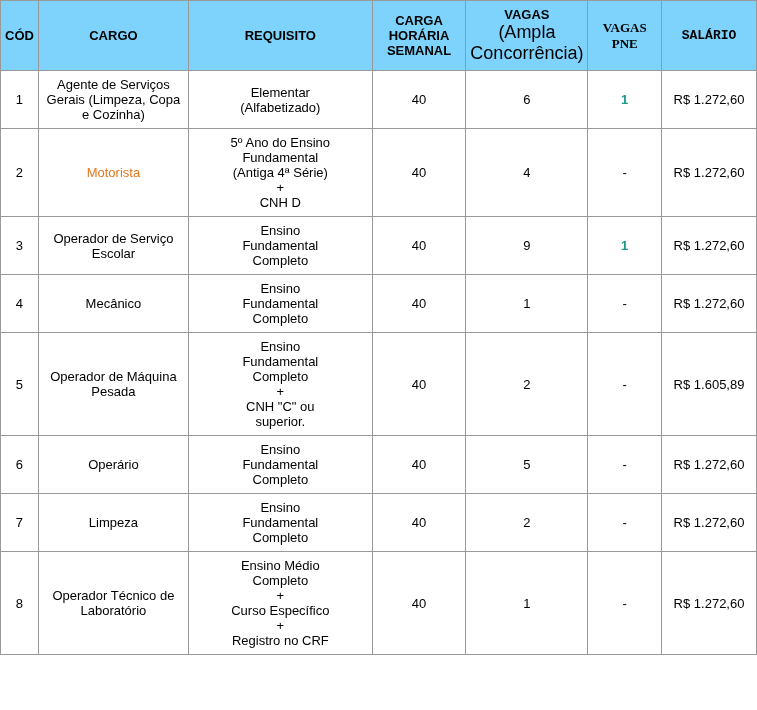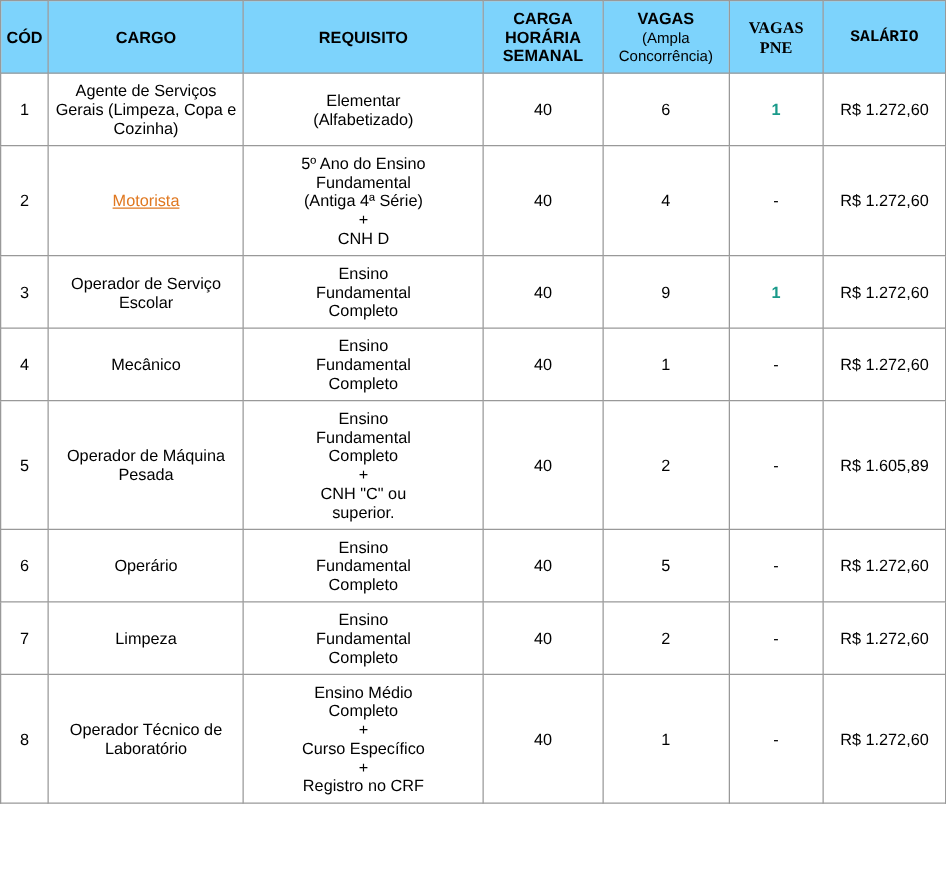--- a/index.html
+++ b/index.html
@@ -37,21 +37,21 @@
     thead th {
       background-color: #7dd3fc;
       font-weight: bold;
       font-size: 13px;
       color: #000;
       text-transform: uppercase;
     }
 
     thead th .sub-label {
       font-weight: normal;
-      font-size: 12px;
+      font-size: 18px;
       text-transform: none;
     }
 
     tbody tr {
       background-color: #fff;
     }
 
     tbody tr:nth-child(odd) {
       background-color: #fff;
     }
@@ -81,21 +81,20 @@
       font-family: Liberation Serif, serif;
     }
 
     .col-salario {
       width: 97px;
       font-family: Liberation Mono, monospace;
     }
 
     td.cargo-orange {
       color: #e07820;
-      text-decoration: underline;
     }
   </style>
 </head>
 <body>
 
 <div class="table-container">
   <table>
     <thead>
       <tr>
         <th class="col-cod">CÓD</th>

